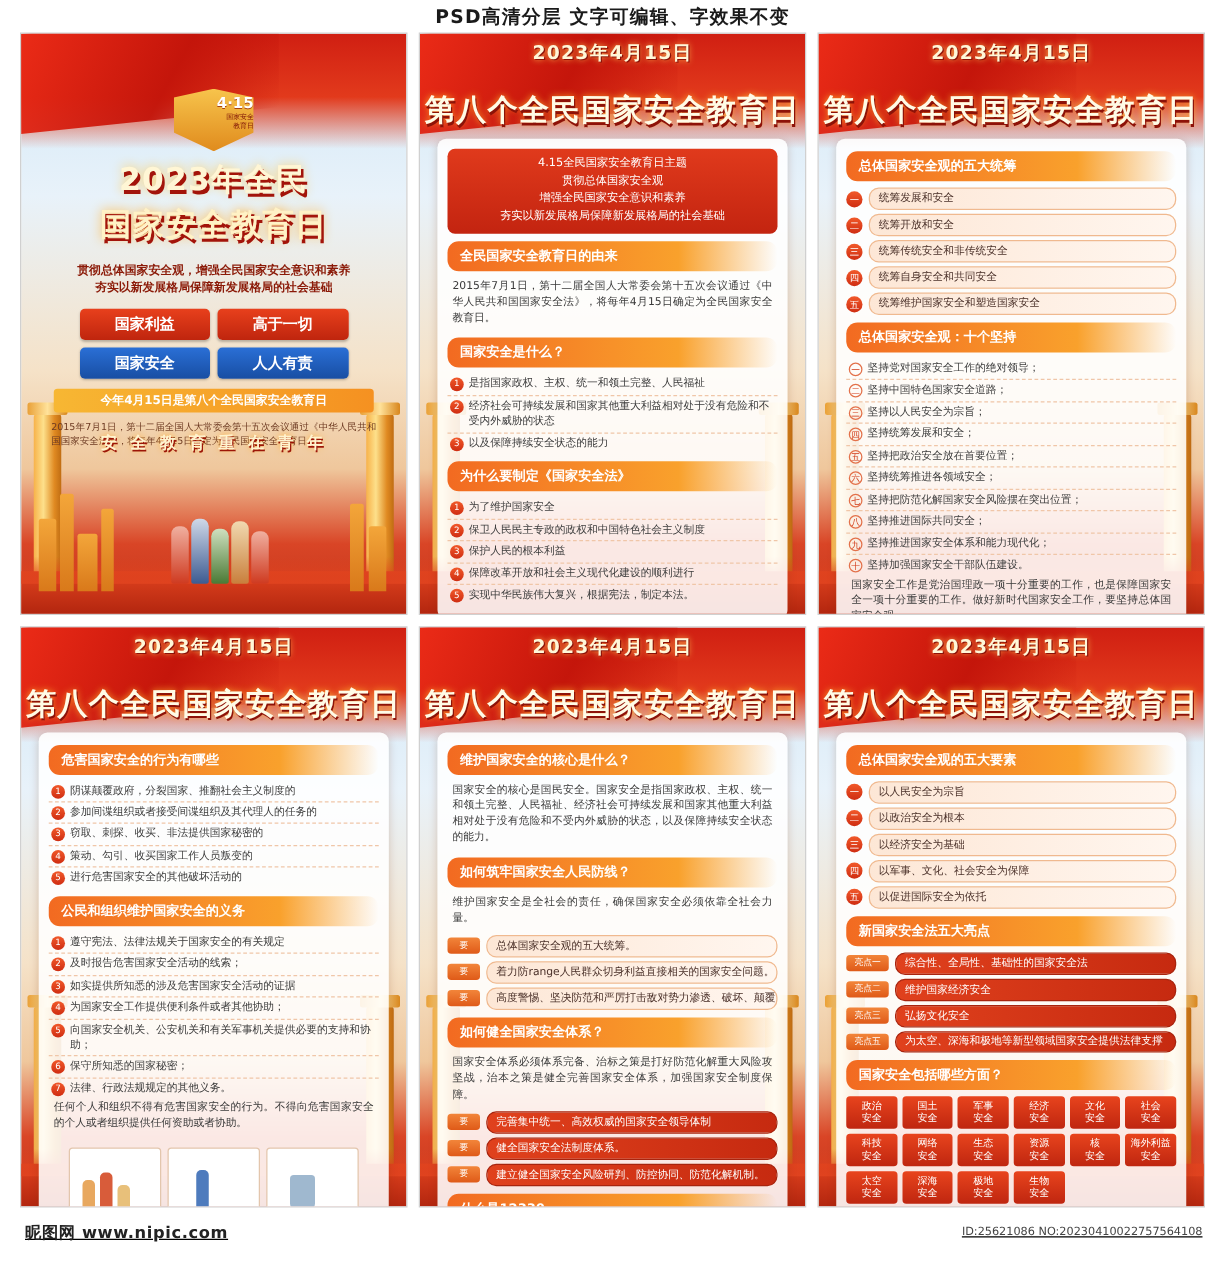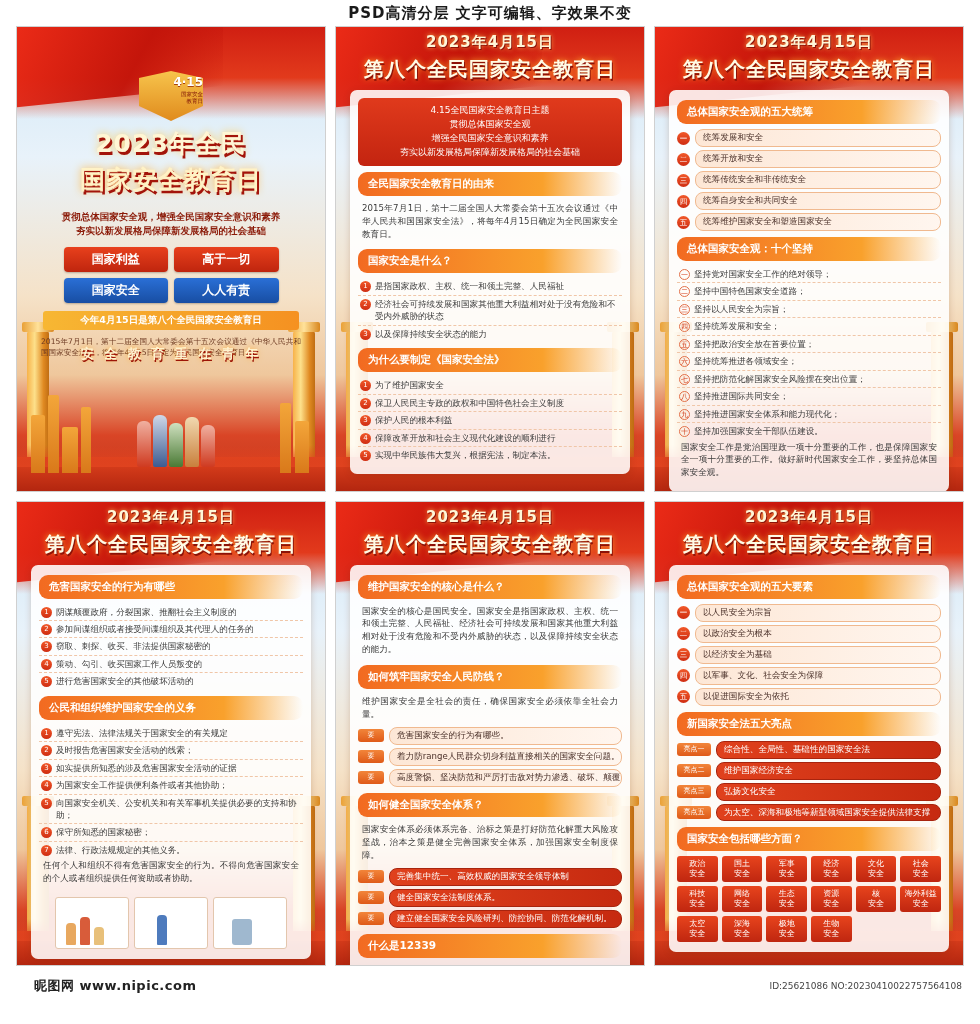--- a/index.html
+++ b/index.html
@@ -65,23 +65,23 @@
   
   .hdr {
     position:relative; z-index:4; padding-top: 6px; text-align:center;
   }
   .hdr .line1 {
     font-size: 15px; font-weight: bold; color:#fff7d8;
     text-shadow: 1px 1px 0 #8d1208, 0 0 5px #ffcf5c;
     letter-spacing: 1px;
   }
   .hdr .line2 {
-    margin-top: 4px;
+    margin-top: 20px;
     display:inline-block;
-    font-size: 20px; font-weight: bold; color:#fffbe6;
+    font-size: 24px; font-weight: bold; color:#fffbe6;
     text-shadow: 1px 2px 0 #8d1208, 0 0 6px #ffae2b;
     letter-spacing: 1px;
   }
   .panel {
     position:relative; z-index:5;
     margin: 7px 14px 0 14px;
     background: rgba(255,255,255,.88);
     border-radius: 7px;
     padding: 8px 8px 10px 8px;
     box-shadow: 0 2px 7px rgba(120,40,10,.22);
@@ -237,23 +237,24 @@
   .ill-card {
     flex:1; height: 52px; background: #fff; border:1px solid #e3c6ad; border-radius:3px;
     position:relative; overflow:hidden;
   }
   .ill-card .fig {
     position:absolute; bottom:3px; width:10px; height:22px; border-radius:4px 4px 1px 1px;
     background: #e8a85f;
   }
   
   .footer {
-    position:absolute; bottom: 0; left:16px; right:0; height: 30px;
+    position:absolute; bottom: 0; left:2px; right:0; height: 30px;
     display:flex; align-items:center; justify-content:space-between;
     padding: 0 18px;
+    text-decoration: underline;
   }
   .brand { font-size: 13px; font-weight:bold; color:#222; letter-spacing:.5px; }
   .idcode { font-size: 9px; color:#444; }
 </style>
 </head>
 <body>
 
 <div class="top-banner">PSD高清分层 文字可编辑、字效果不变</div>
 
 <div class="sheet">
@@ -539,21 +540,21 @@
       </div>
       <div class="panel">
         <div class="sec-title first">维护国家安全的核心是什么？</div>
         <div class="plain">国家安全的核心是国民安全。国家安全是指国家政权、主权、统一和领土完整、人民福祉、经济社会可持续发展和国家其他重大利益相对处于没有危险和不受内外威胁的状态，以及保障持续安全状态的能力。</div>
 
         <div class="sec-title">如何筑牢国家安全人民防线？</div>
         <div class="plain">维护国家安全是全社会的责任，确保国家安全必须依靠全社会力量。</div>
         <div>
           <div class="bar-row">
               <span class="tag sq">要</span>
-              <span class="bar">危害国家安全的行为有哪些。</span>
+              <span class="bar">总体国家安全观的五大统筹。</span>
             </div>
           <div class="bar-row">
               <span class="tag sq">要</span>
               <span class="bar">着力防range人民群众切身利益直接相关的国家安全问题。</span>
             </div>
           <div class="bar-row">
               <span class="tag sq">要</span>
               <span class="bar">高度警惕、坚决防范和严厉打击敌对势力渗透、破坏、颠覆、分裂活动。</span>
             </div>
         </div>

